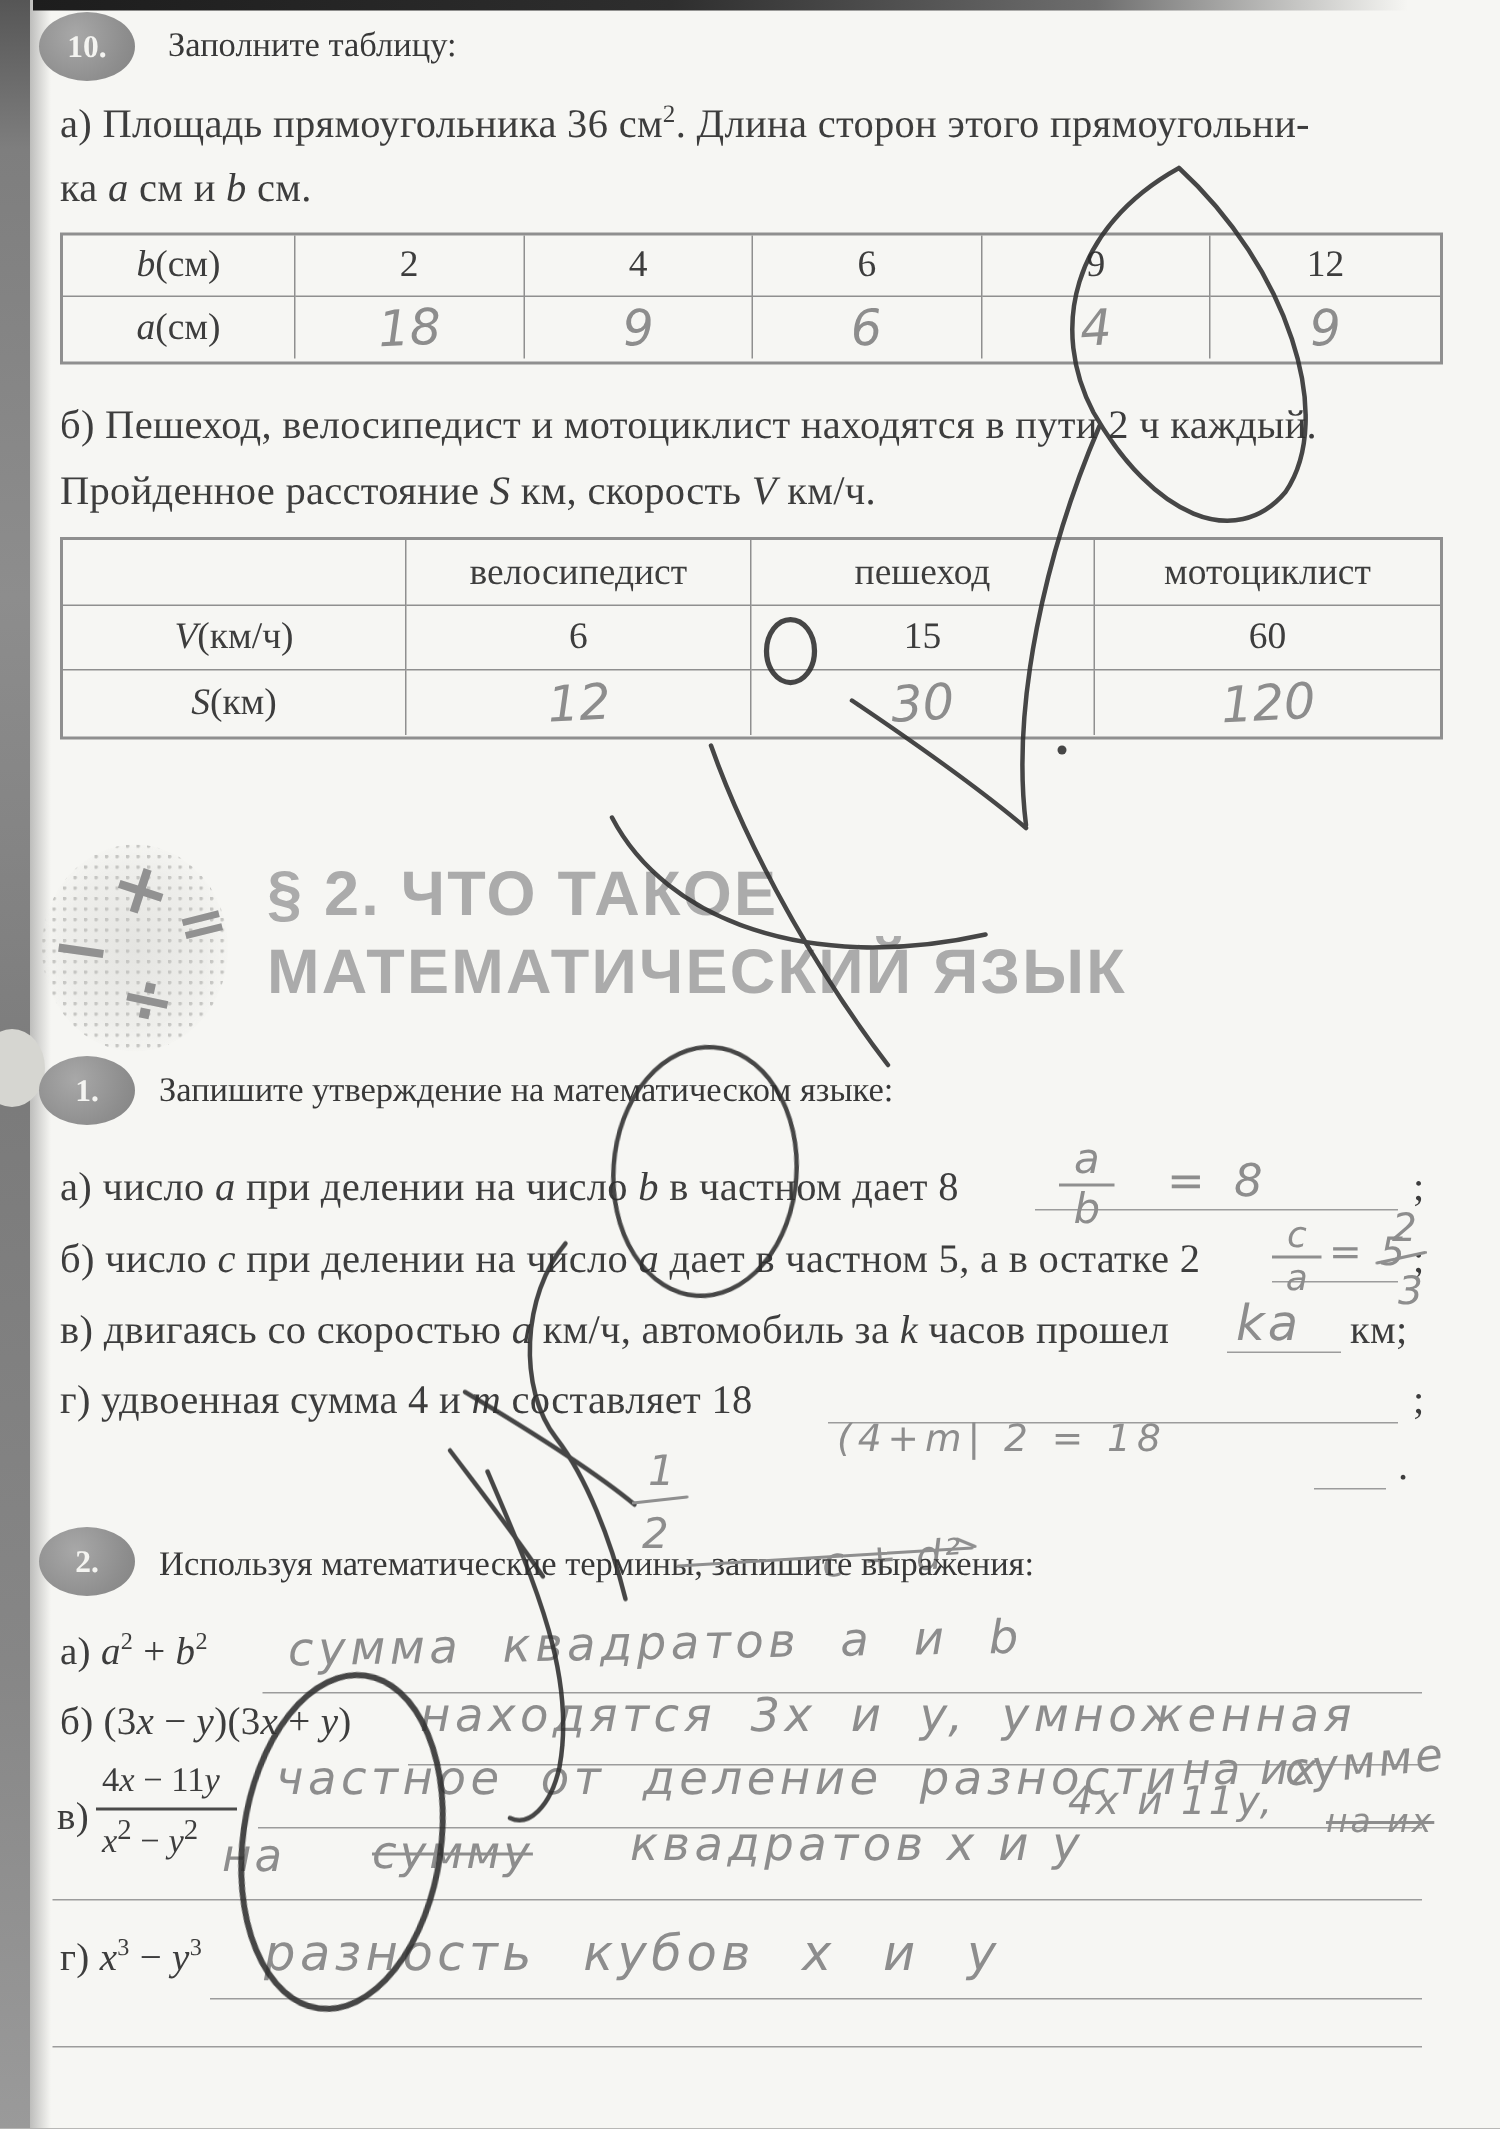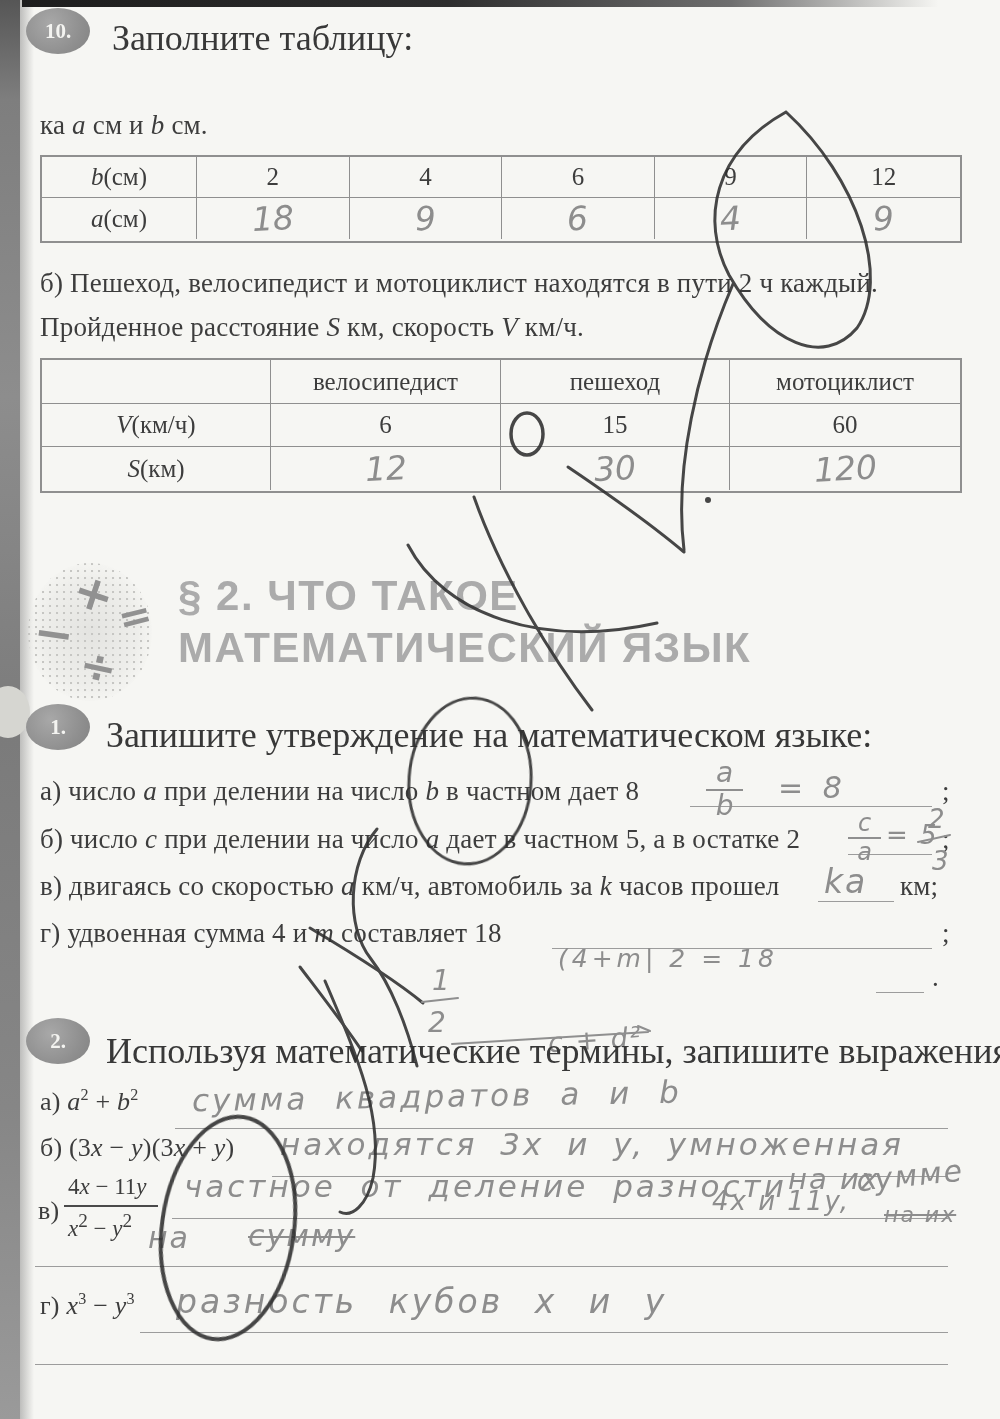--- a/index.html
+++ b/index.html
@@ -15,21 +15,21 @@
   .page-tab{position:absolute;left:-14px;top:686px;width:44px;height:52px;border-radius:50%;background:#d6d6d1;}
   
   .badge{position:absolute;width:64px;height:46px;border-radius:50%;
     background:radial-gradient(circle at 38% 34%,#a8a8a8,#8e8e8e 65%,#828282);
     color:#f4f4f1;font:bold 21px "Liberation Serif",serif;
     display:flex;align-items:center;justify-content:center;}
   
   .line{position:absolute;font-size:27px;color:#3d3d3d;white-space:nowrap;letter-spacing:.2px;}
   .line i{font-style:italic;}
   .line sup{font-size:.62em;}
-  .ptitle{position:absolute;font-size:36px;color:#383838;white-space:nowrap;}
+  .ptitle{position:absolute;font-size:23px;color:#383838;white-space:nowrap;}
   
   .sec{position:absolute;font-family:"Liberation Sans",sans-serif;font-weight:bold;
     font-size:42px;color:#ababab;letter-spacing:1.5px;white-space:nowrap;}
   .icon-blob{position:absolute;left:28px;top:563px;width:124px;height:138px;border-radius:50%;
     background:radial-gradient(circle at 1px 1px,#c6c6c3 1px,rgba(0,0,0,0) 1.6px),
                radial-gradient(ellipse at center,#e4e4e1 0%,#eeeeeb 55%,rgba(246,246,243,0) 74%);
     background-size:7px 7px,100% 100%;}
   .icon-sym{position:absolute;font-family:"DejaVu Sans",sans-serif;font-weight:bold;color:#919191;}
   
   .tbl{position:absolute;display:grid;border:2px solid #8f8f8f;}
@@ -64,20 +64,21 @@
   <div class="scan-strip"></div>
   <div class="scan-strip-fade"></div>
   <div class="scan-topline"></div>
   <div class="page-tab"></div>
 
   <div class="badge" style="left:26px;top:8px;">
       <span>10.</span>
     </div>
   <div class="ptitle" style="left:112px;top:17px;">Заполните таблицу:</div>
 
+  <div class="line" style="left:40px;top:66px;">а) Площадь прямоугольника 36 см<sup>2</sup>. Длина сторон этого прямоугольни-</div>
   <div class="line" style="left:40px;top:110px;">ка <i>a</i> см и <i>b</i> см.</div>
 
   <div class="tbl" style="left:40px;top:155px;width:918px;height:84px;grid-template-columns:155px repeat(5,1fr);grid-auto-rows:41px;">
     <div><i>b</i> (см)</div>
     <div>2</div>
     <div>4</div>
     <div>6</div>
     <div>9</div>
     <div class="lc">12</div>
     <div class="lr"><i>a</i> (см)</div>
@@ -189,20 +190,21 @@
 
   <div class="line" style="left:38px;top:1196px;font-size:26px;">в)</div>
   <div class="pfrac-num" style="left:68px;top:1174px;">4<i>x</i> − 11<i>y</i></div>
   <div class="pfrac-bar" style="left:64px;top:1205px;width:94px;"></div>
   <div class="pfrac-den" style="left:68px;top:1210px;"><i>x</i><sup>2</sup> − <i>y</i><sup>2</sup></div>
   <div class="rule" style="left:172px;top:1218px;width:776px;"></div>
   <span class="hw" style="left:184px;top:1168px;font-size:31px;letter-spacing:3px;word-spacing:12px;">частное от деление разности</span>
   <span class="hw" style="left:856px;top:1158px;font-size:30px;transform:rotate(-6deg);">сумме</span>
   <span class="hw" style="left:148px;top:1220px;font-size:30px;">на</span>
   <span class="hw hw-strike" style="left:248px;top:1218px;font-size:30px;">сумму</span>
+  <span class="hw" style="left:420px;top:1212px;font-size:31px;letter-spacing:3px;">квадратов x и y</span>
   <span class="hw" style="left:712px;top:1186px;font-size:26px;">4x и 11y,</span>
   <span class="hw hw-strike" style="left:884px;top:1202px;font-size:22px;">на их</span>
   <div class="rule" style="left:35px;top:1266px;width:913px;"></div>
 
   <div class="line" style="left:40px;top:1290px;font-size:26px;">г) <i>x</i><sup>3</sup> − <i>y</i><sup>3</sup></div>
   <div class="rule" style="left:140px;top:1332px;width:808px;"></div>
   <span class="hw" style="left:176px;top:1282px;font-size:33px;letter-spacing:3px;word-spacing:18px;">разность кубов x и y</span>
   <div class="rule" style="left:35px;top:1364px;width:913px;"></div>
 
   <svg class="overlay" width="1000" height="1419" viewBox="0 0 1000 1419">

